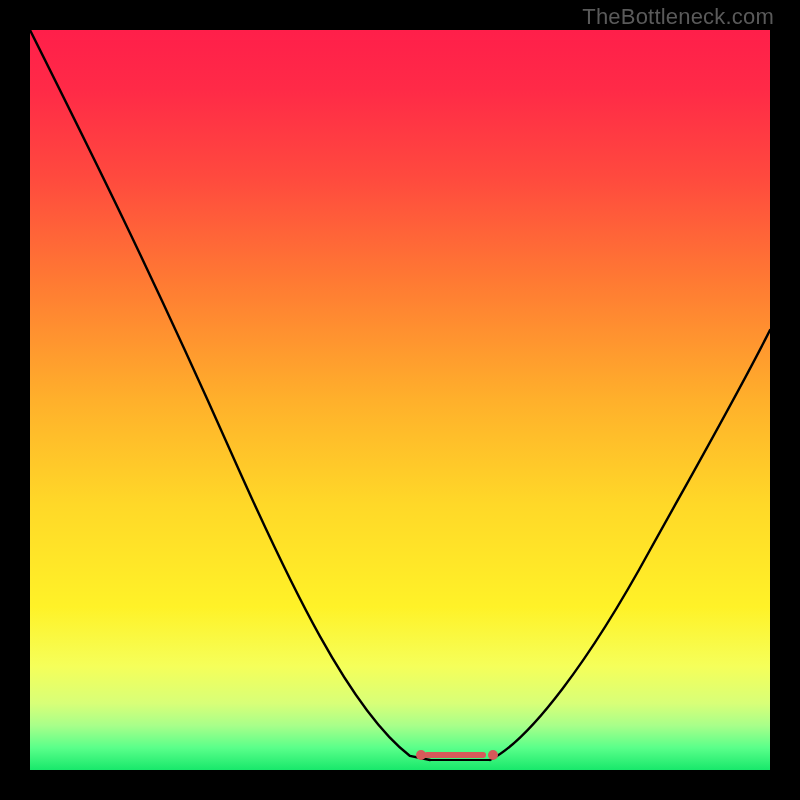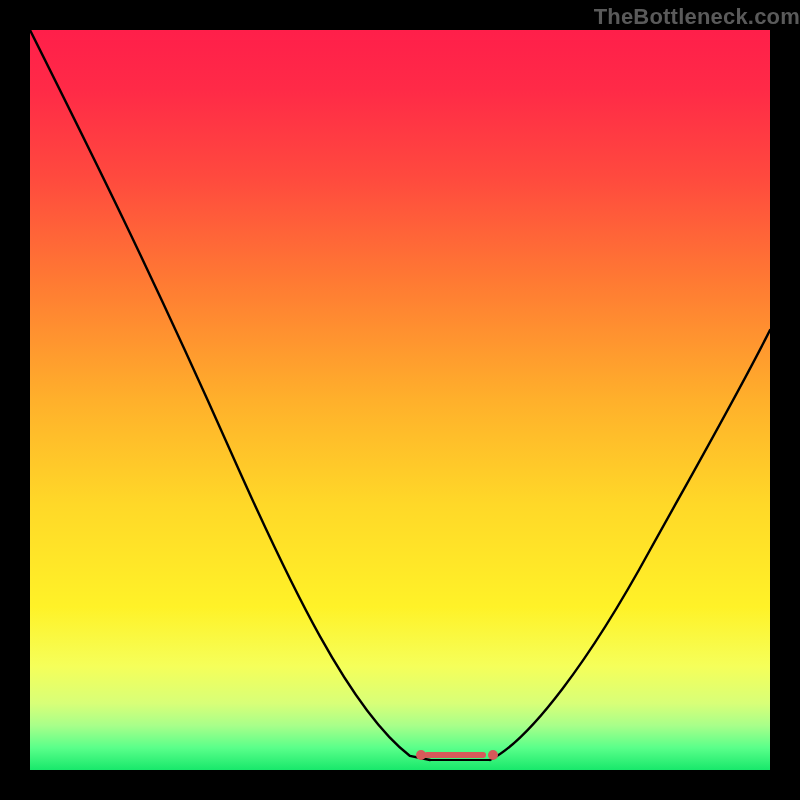--- a/index.html
+++ b/index.html
@@ -13,24 +13,24 @@
   }
   .frame {
     position: relative;
     width: 800px;
     height: 800px;
     background: #000;
   }
   .watermark {
     position: absolute;
     top: 4px;
-    right: 0;
+    right: 26px;
     color: #5a5a5a;
     font-size: 22px;
-    font-weight: 700;
+    font-weight: 400;
     letter-spacing: 0.2px;
     z-index: 5;
   }
   .plot-area {
     position: absolute;
     left: 30px;
     top: 30px;
     width: 740px;
     height: 740px;
     overflow: hidden;

